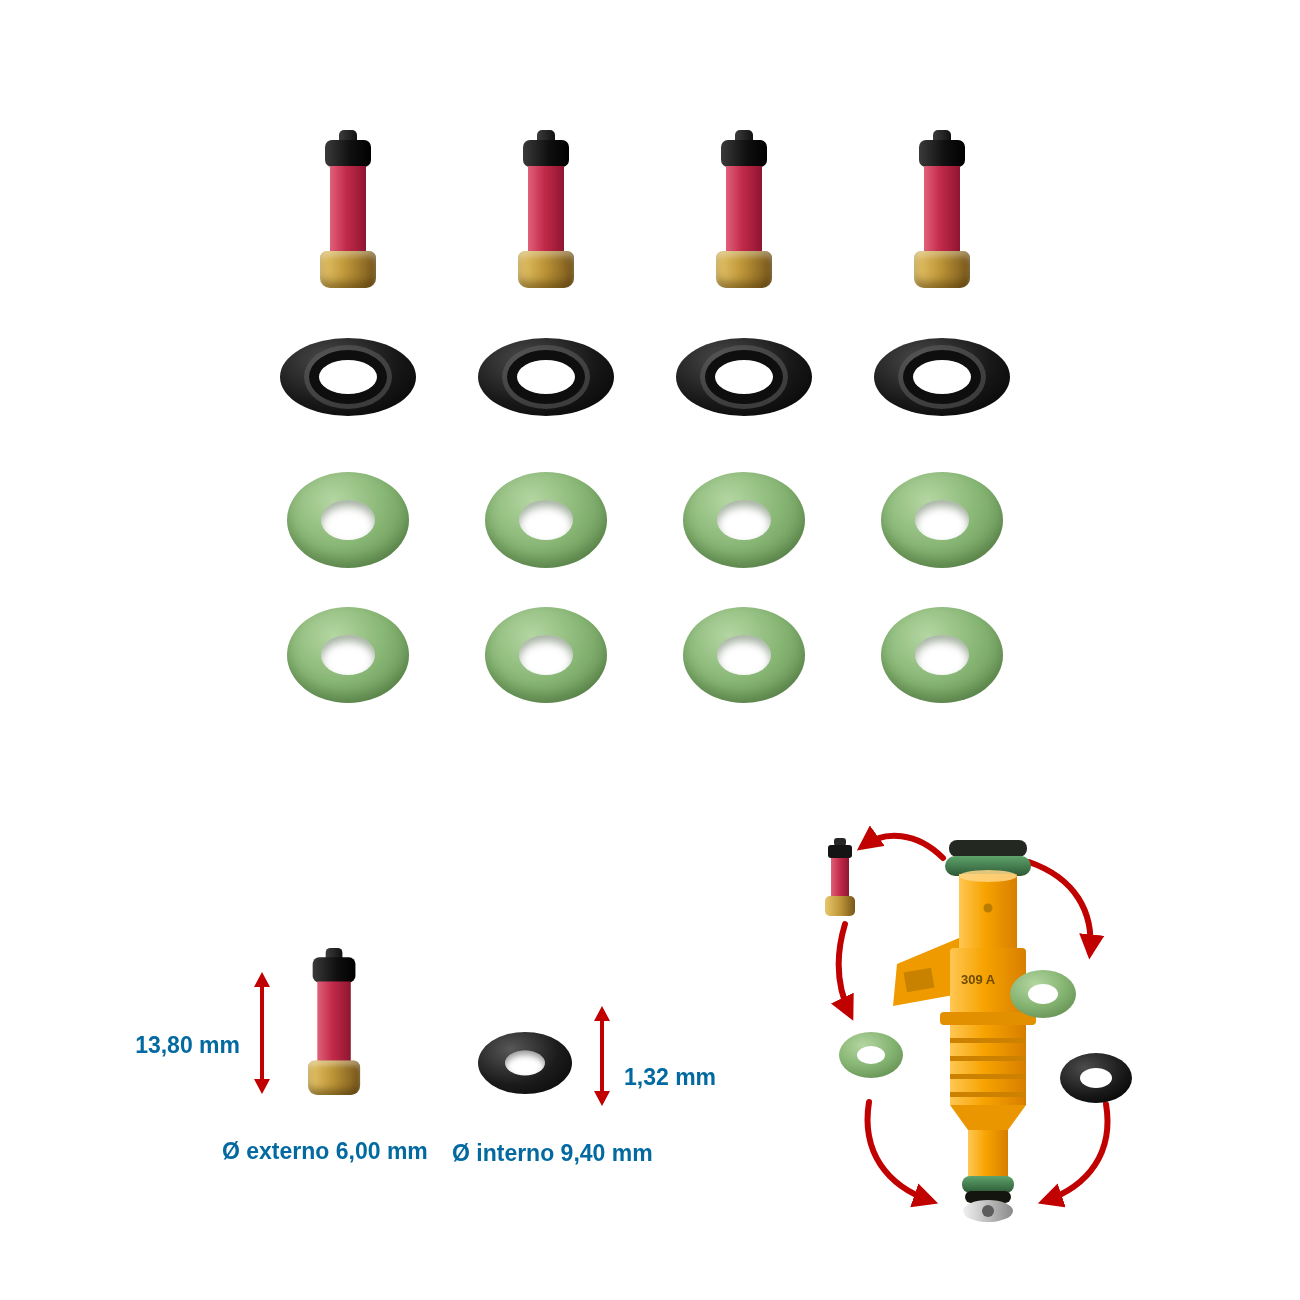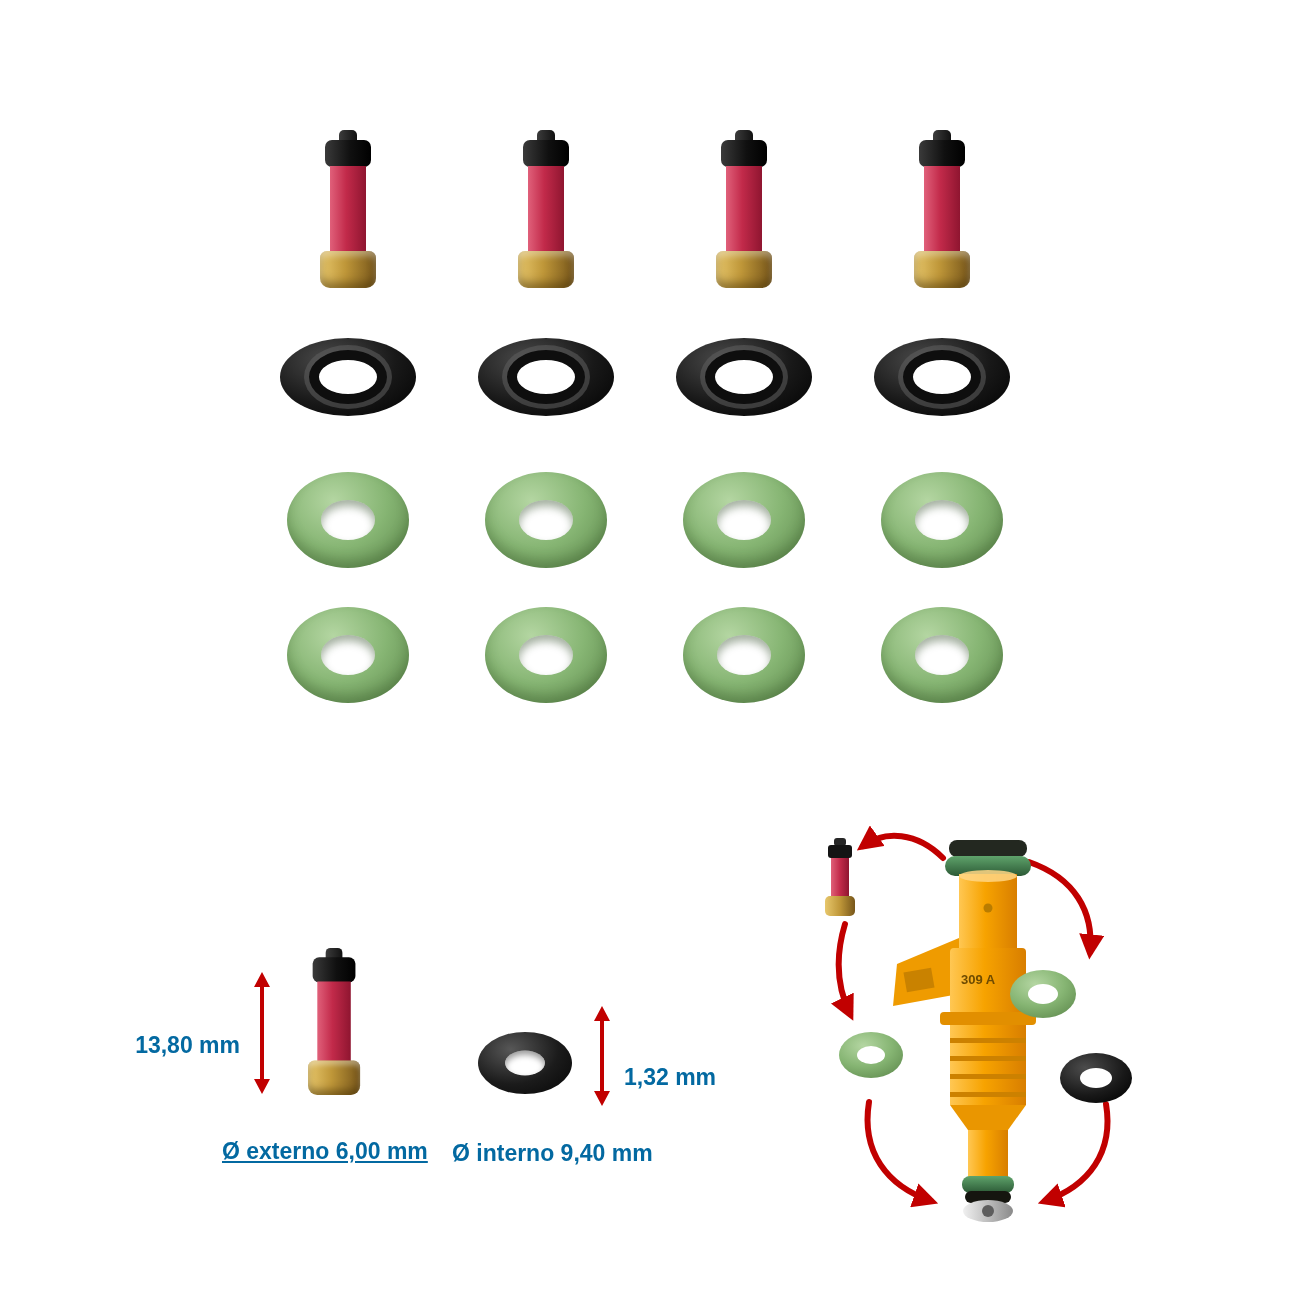--- a/index.html
+++ b/index.html
@@ -182,21 +182,21 @@
   </div>
 
   <svg class="abs" style="left:252px;top:972px;" width="20" height="122">
     <line x1="10" y1="13" x2="10" y2="109" stroke="#c10000" stroke-width="4"></line>
     <polygon points="10,0 2,15 18,15" fill="#c10000"></polygon>
     <polygon points="10,122 2,107 18,107" fill="#c10000"></polygon>
   </svg>
 
   <div class="dim-label" style="left:118px;top:1004px;width:122px;text-align:right;">13,80 mm</div>
 
-  <div class="dim-label" style="left:222px;top:1110px;width:200px;text-align:left;text-decoration:underline;">Ø externo 6,00 mm</div>
+  <div class="dim-label" style="left:222px;top:1110px;width:200px;text-align:left;">Ø externo 6,00 mm</div>
 
   <div class="abs" style="left:478px;top:1032px;">
     <div class="flat-seal">
       <div class="flat-seal-hole"></div>
     </div>
   </div>
 
   <svg class="abs" style="left:592px;top:1006px;" width="20" height="100">
     <line x1="10" y1="13" x2="10" y2="87" stroke="#c10000" stroke-width="4"></line>
     <polygon points="10,0 2,15 18,15" fill="#c10000"></polygon>

